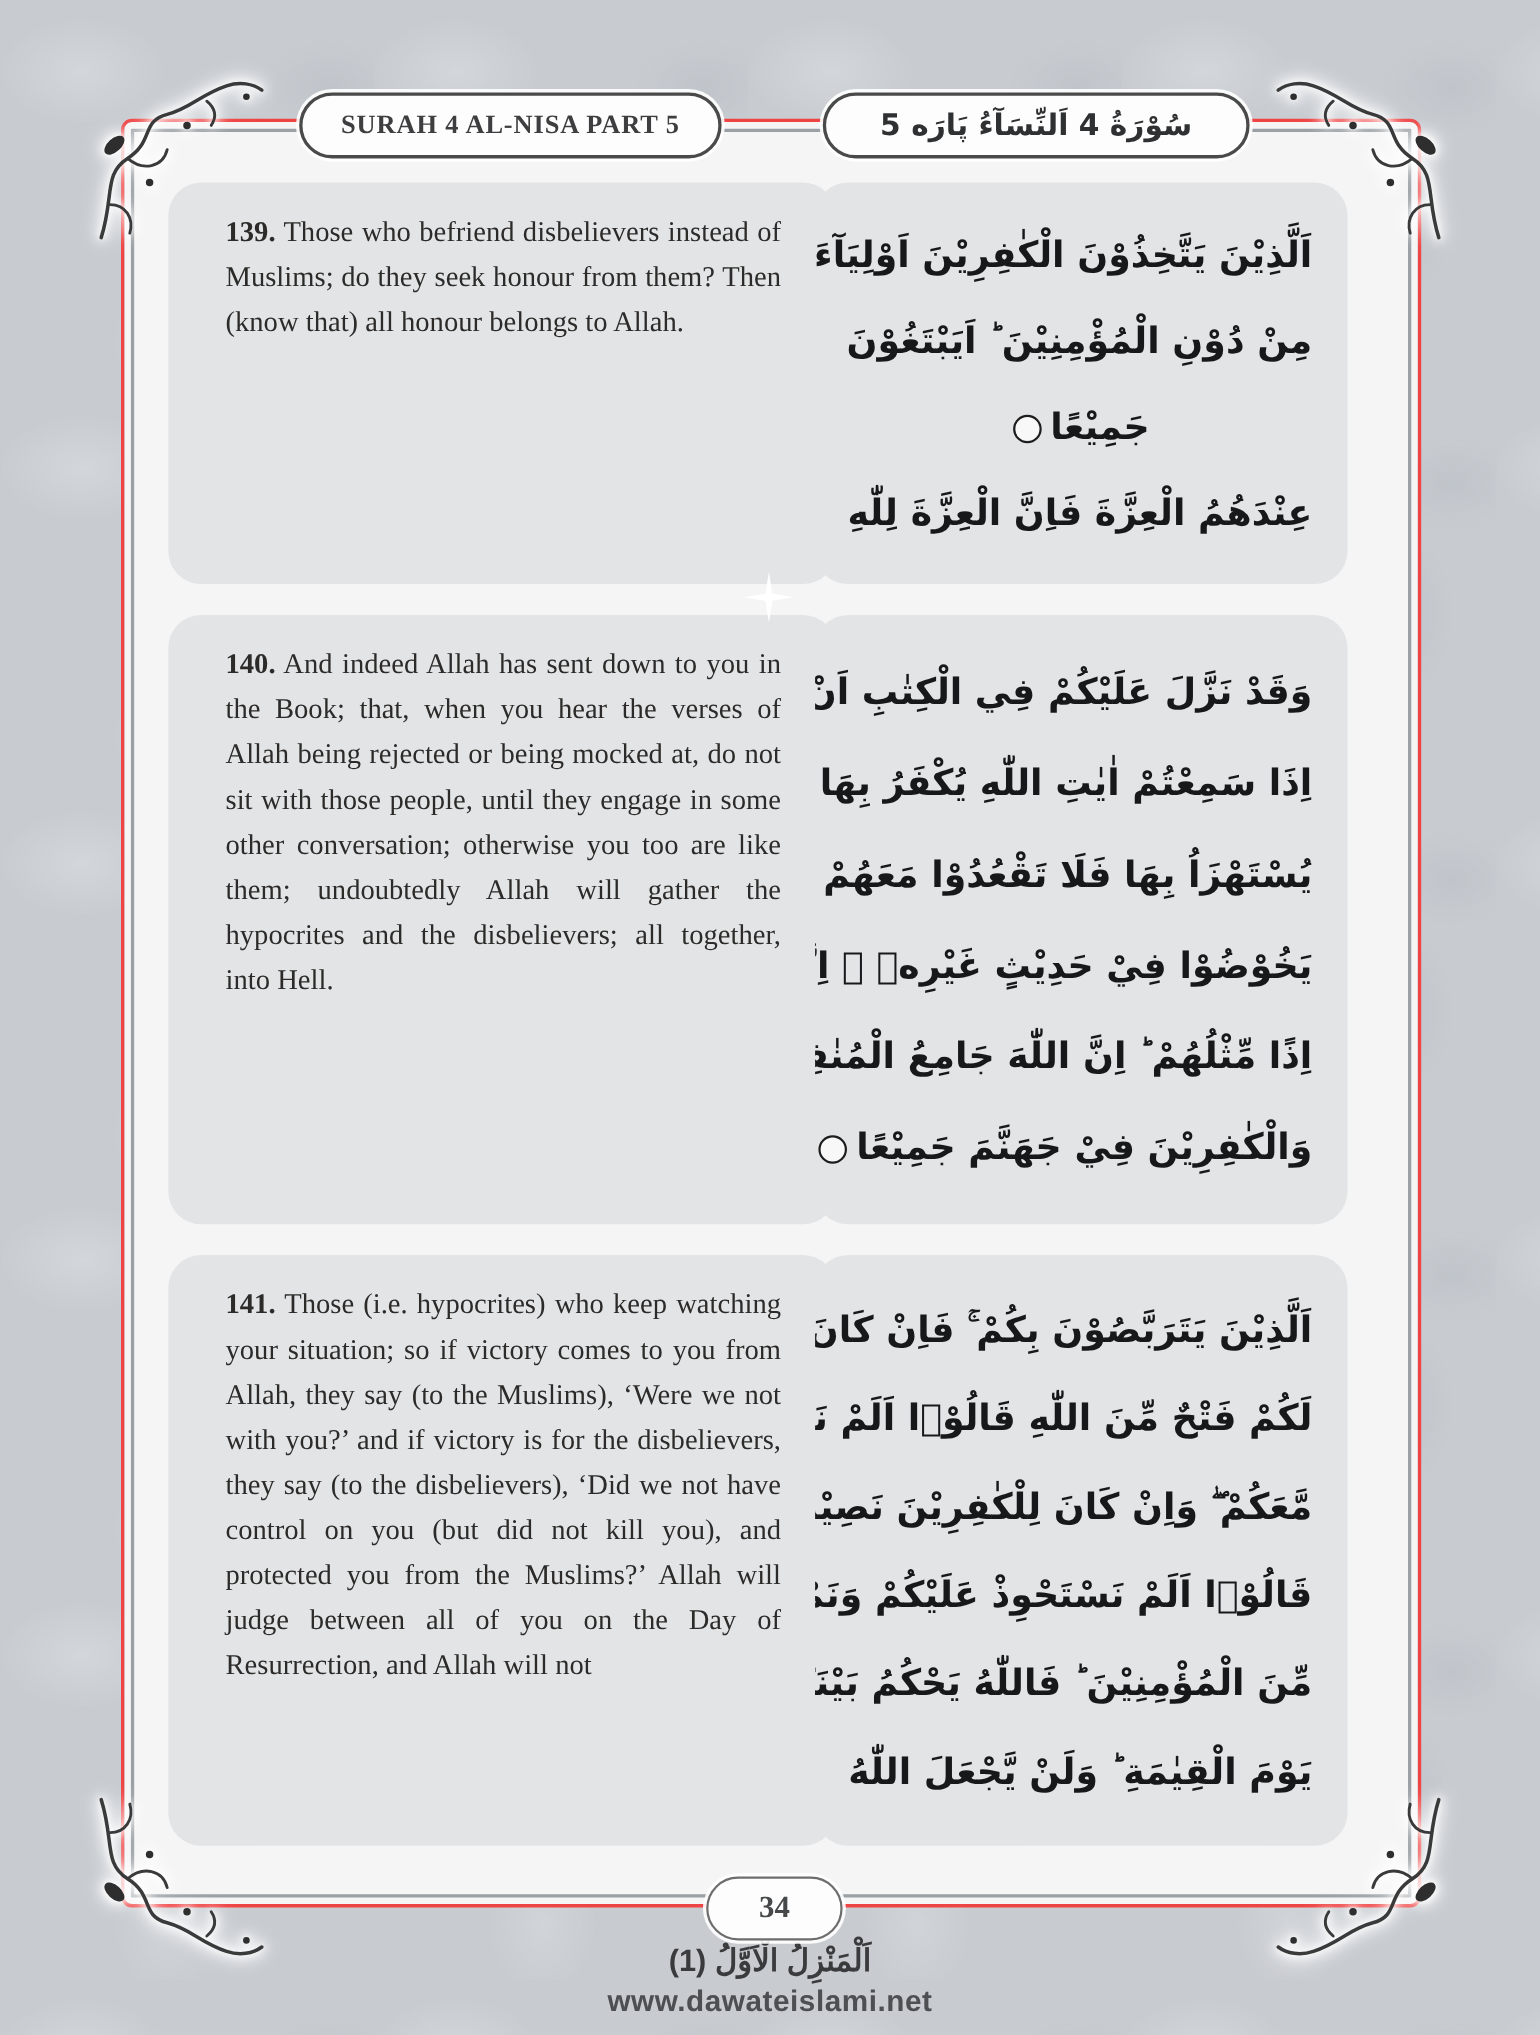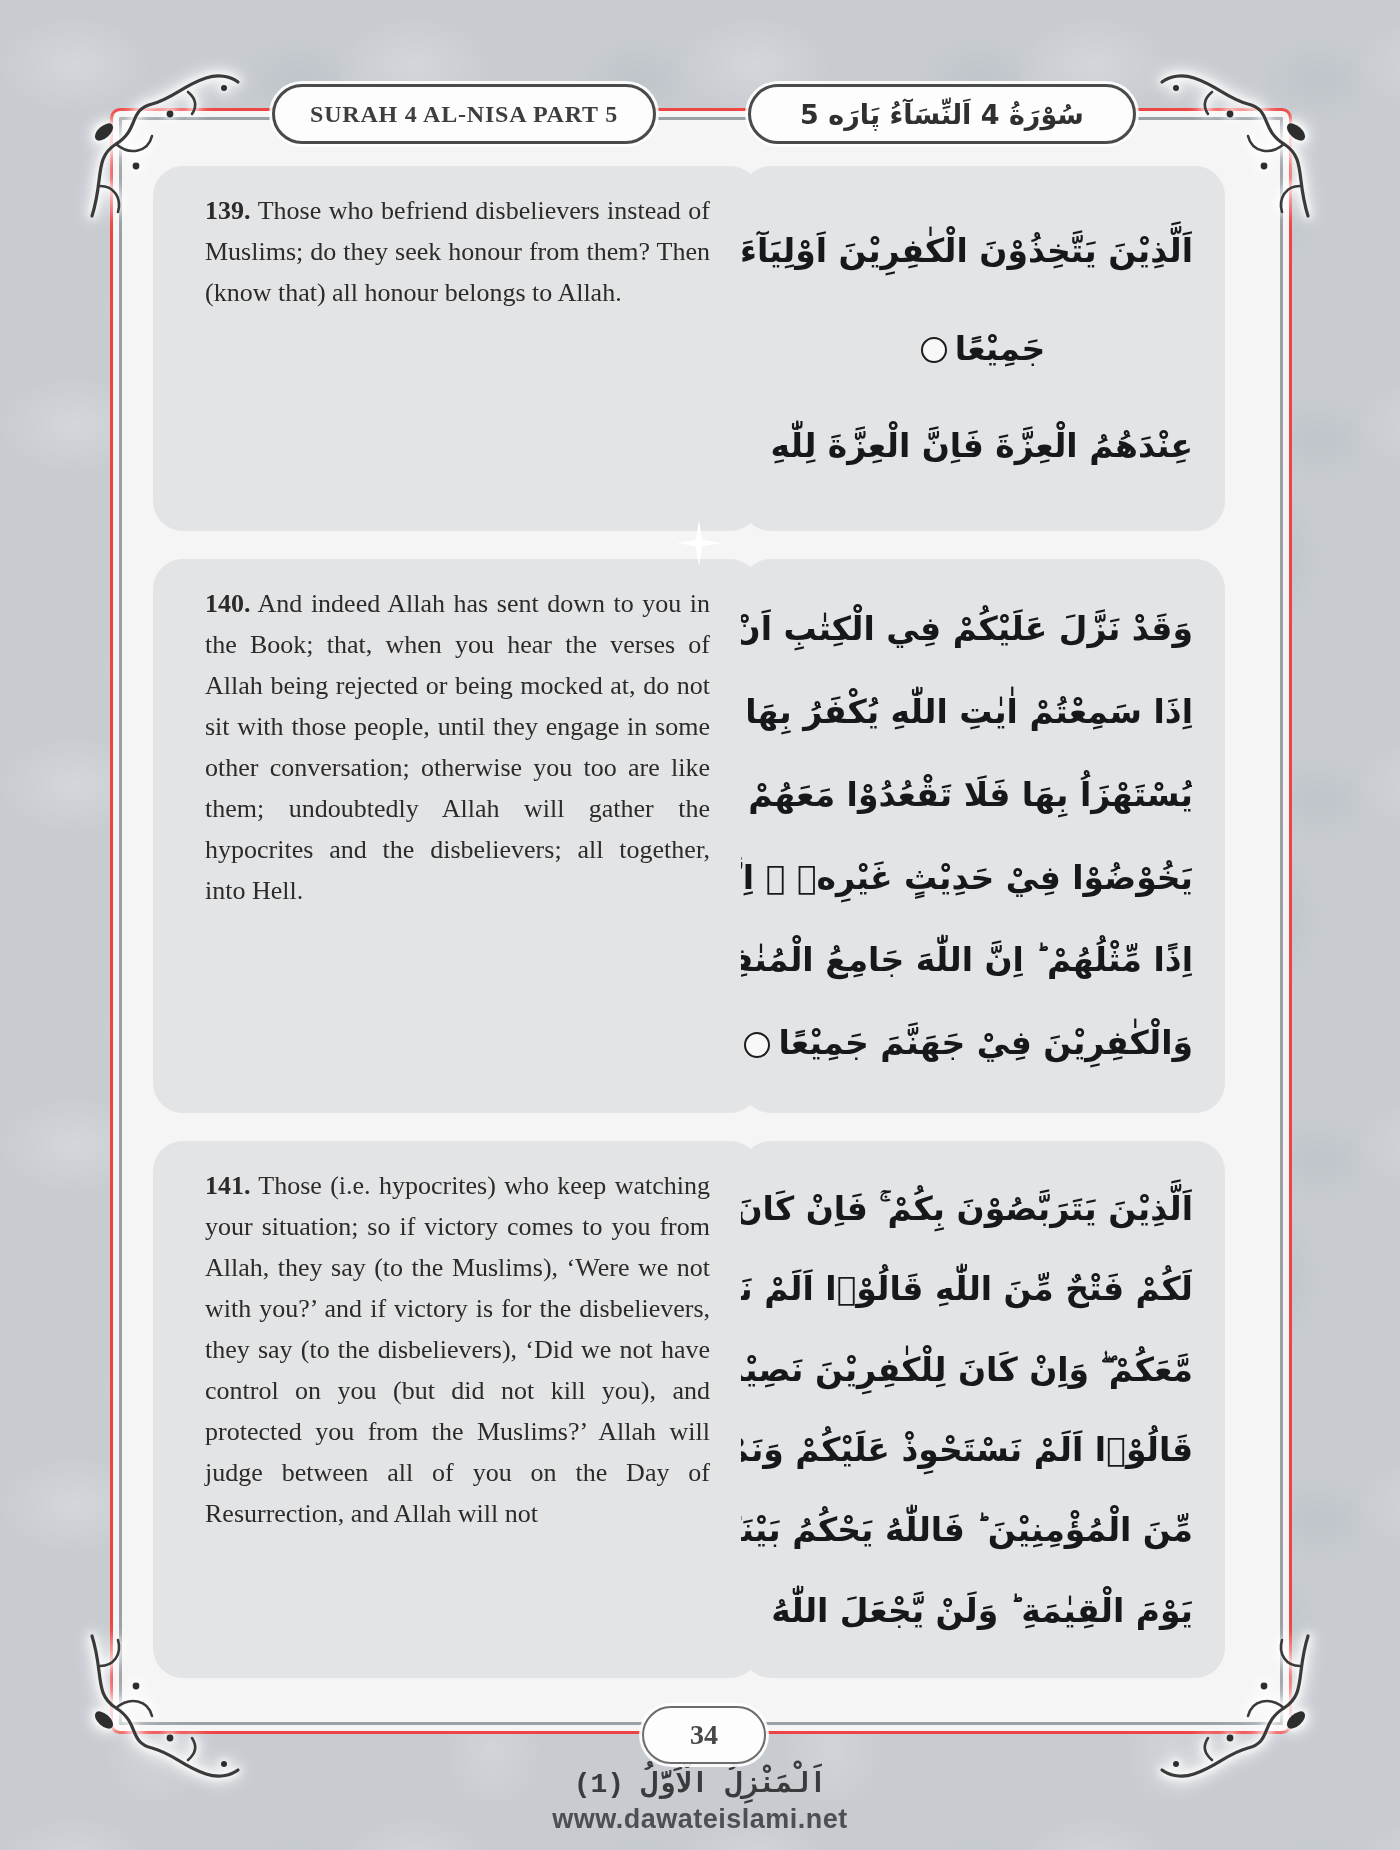--- a/index.html
+++ b/index.html
@@ -56,21 +56,21 @@
     font-family:"Liberation Serif", serif;font-weight:bold;font-size:24px;color:#3e3e40;letter-spacing:.8px;
   }
   .pill-right{left:748px;top:84px;width:382px;height:54px;}
   .pill-right .label{
     direction:rtl;font-family:"DejaVu Sans", sans-serif;font-weight:bold;font-size:27px;color:#2f3032;
   }
   .page-pill{left:642px;top:1706px;width:120px;height:54px;border-width:2.5px;border-color:#6d6d6d;z-index:6;}
   .page-pill .label{font-size:28px;font-weight:bold;color:#46484a;font-family:"Liberation Serif", serif;}
   .manzil{
     position:absolute;left:0;top:1766px;width:100%;text-align:center;
-    direction:rtl;font-family:Liberation Mono, monospace;font-weight:bold;
+    direction:rtl;font-family:Liberation Sans, sans-serif;font-weight:bold;
     font-size:28px;color:#3a3b3d;z-index:5;
   }
   .website{
     position:absolute;left:0;top:1804px;width:100%;text-align:center;
     font-family:"Liberation Sans", sans-serif;font-weight:bold;
     font-size:27px;color:#4d4f52;letter-spacing:.5px;z-index:5;
   }
   .corner{
     position:absolute;width:170px;height:170px;z-index:7;
     filter:drop-shadow(0 0 3px #ffffff) drop-shadow(0 0 5px #ffffff) drop-shadow(0 0 8px rgba(255,255,255,.9));
@@ -106,20 +106,21 @@
 <div class="page">
 
   <div class="frame">
     <div id="content-rows">
   <div class="row row-1">
     <div class="eng-block">
       <div class="eng-text"><span class="vnum">139.</span> <span class="vtext">Those who befriend disbelievers instead of Muslims; do they seek honour from them? Then (know that) all honour belongs to Allah.</span></div>
     </div>
     <div class="arb-block">
             <div class="aline"><span>اَلَّذِيْنَ يَتَّخِذُوْنَ الْكٰفِرِيْنَ اَوْلِيَآءَ</span></div>
+            <div class="aline"><span>مِنْ دُوْنِ الْمُؤْمِنِيْنَ ؕ اَيَبْتَغُوْنَ</span></div>
             <div class="aline center"><span>جَمِيْعًا</span><span class="ayah-end"></span></div>
             <div class="aline"><span>عِنْدَهُمُ الْعِزَّةَ فَاِنَّ الْعِزَّةَ لِلّٰهِ</span></div>
           </div>
   </div>
 
   <div class="row row-2">
     <div class="eng-block">
       <div class="eng-text"><span class="vnum">140.</span> <span class="vtext">And indeed Allah has sent down to you in the Book; that, when you hear the verses of Allah being rejected or being mocked at, do not sit with those people, until they engage in some other conversation; otherwise you too are like them; undoubtedly Allah will gather the hypocrites and the disbelievers; all together, into Hell.</span></div>
     </div>
     <div class="arb-block">

